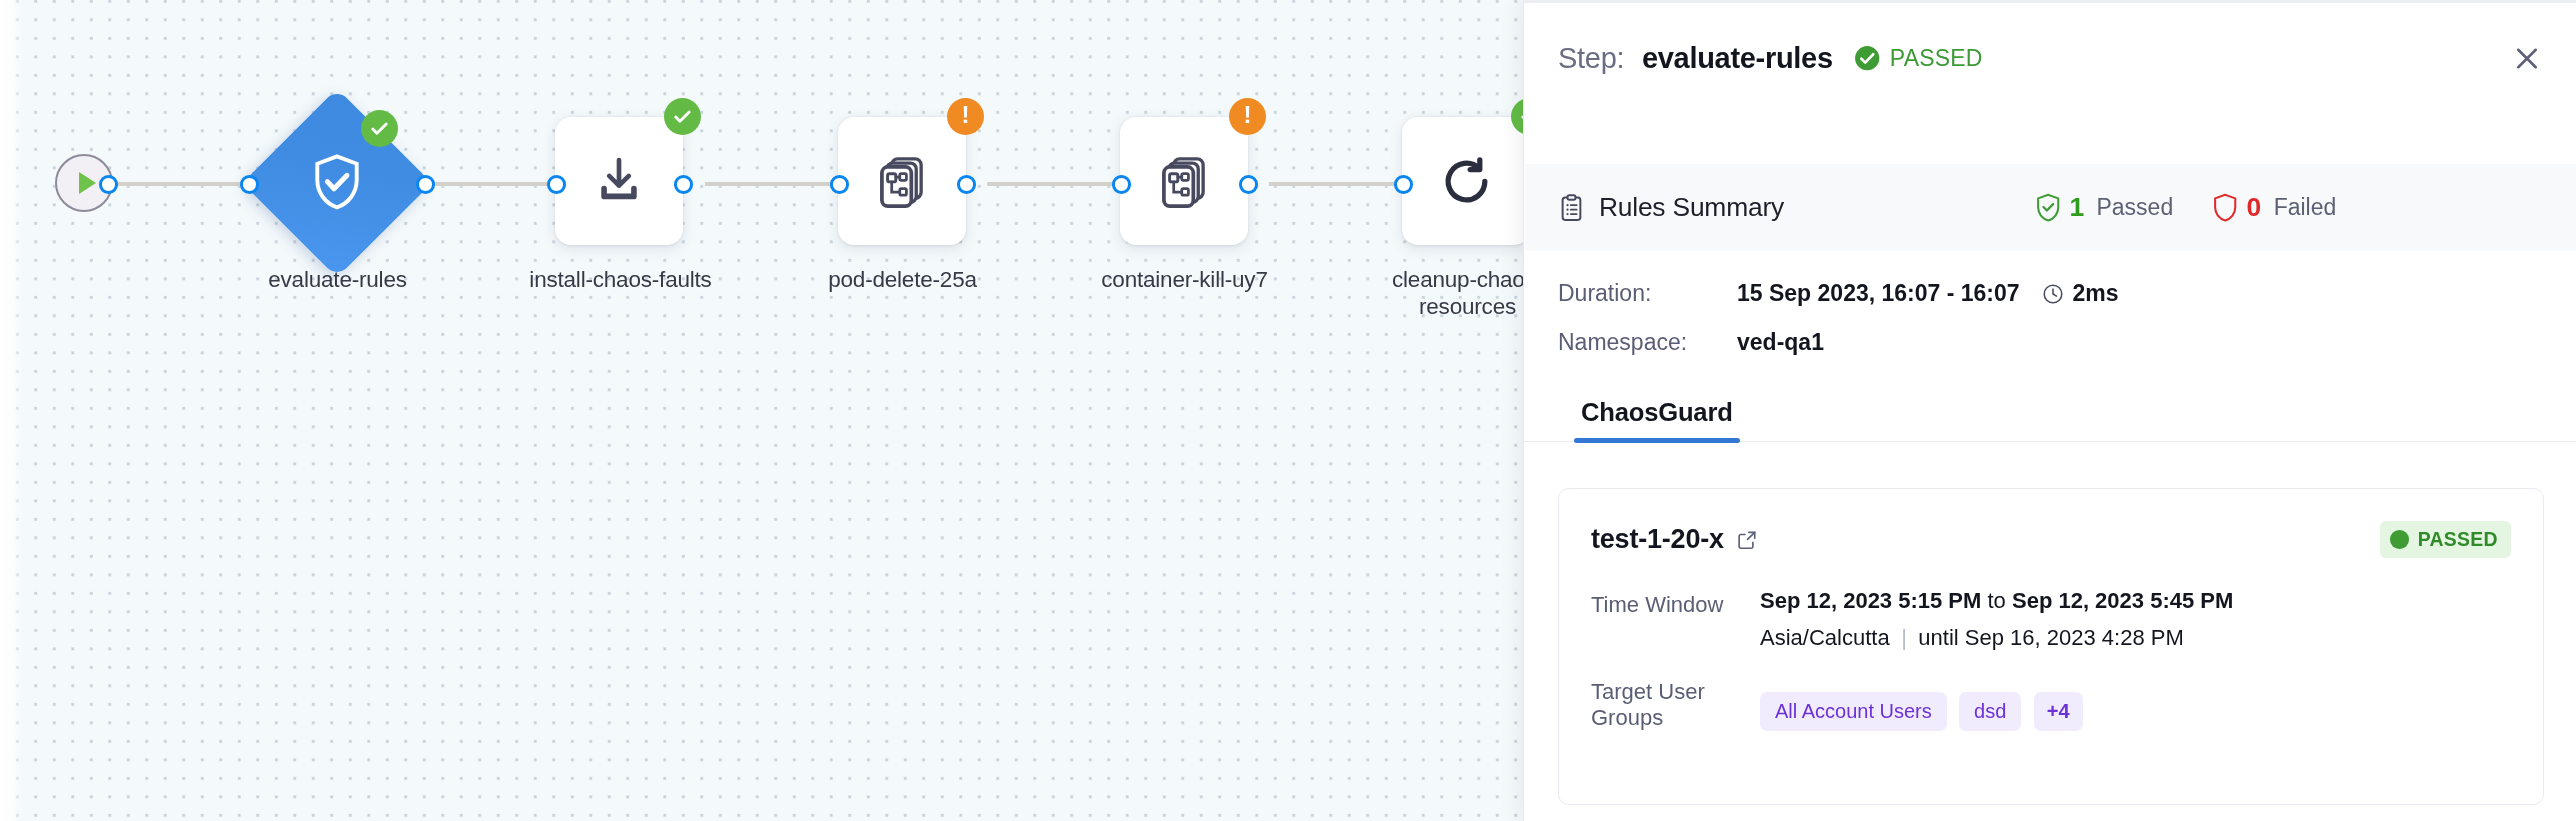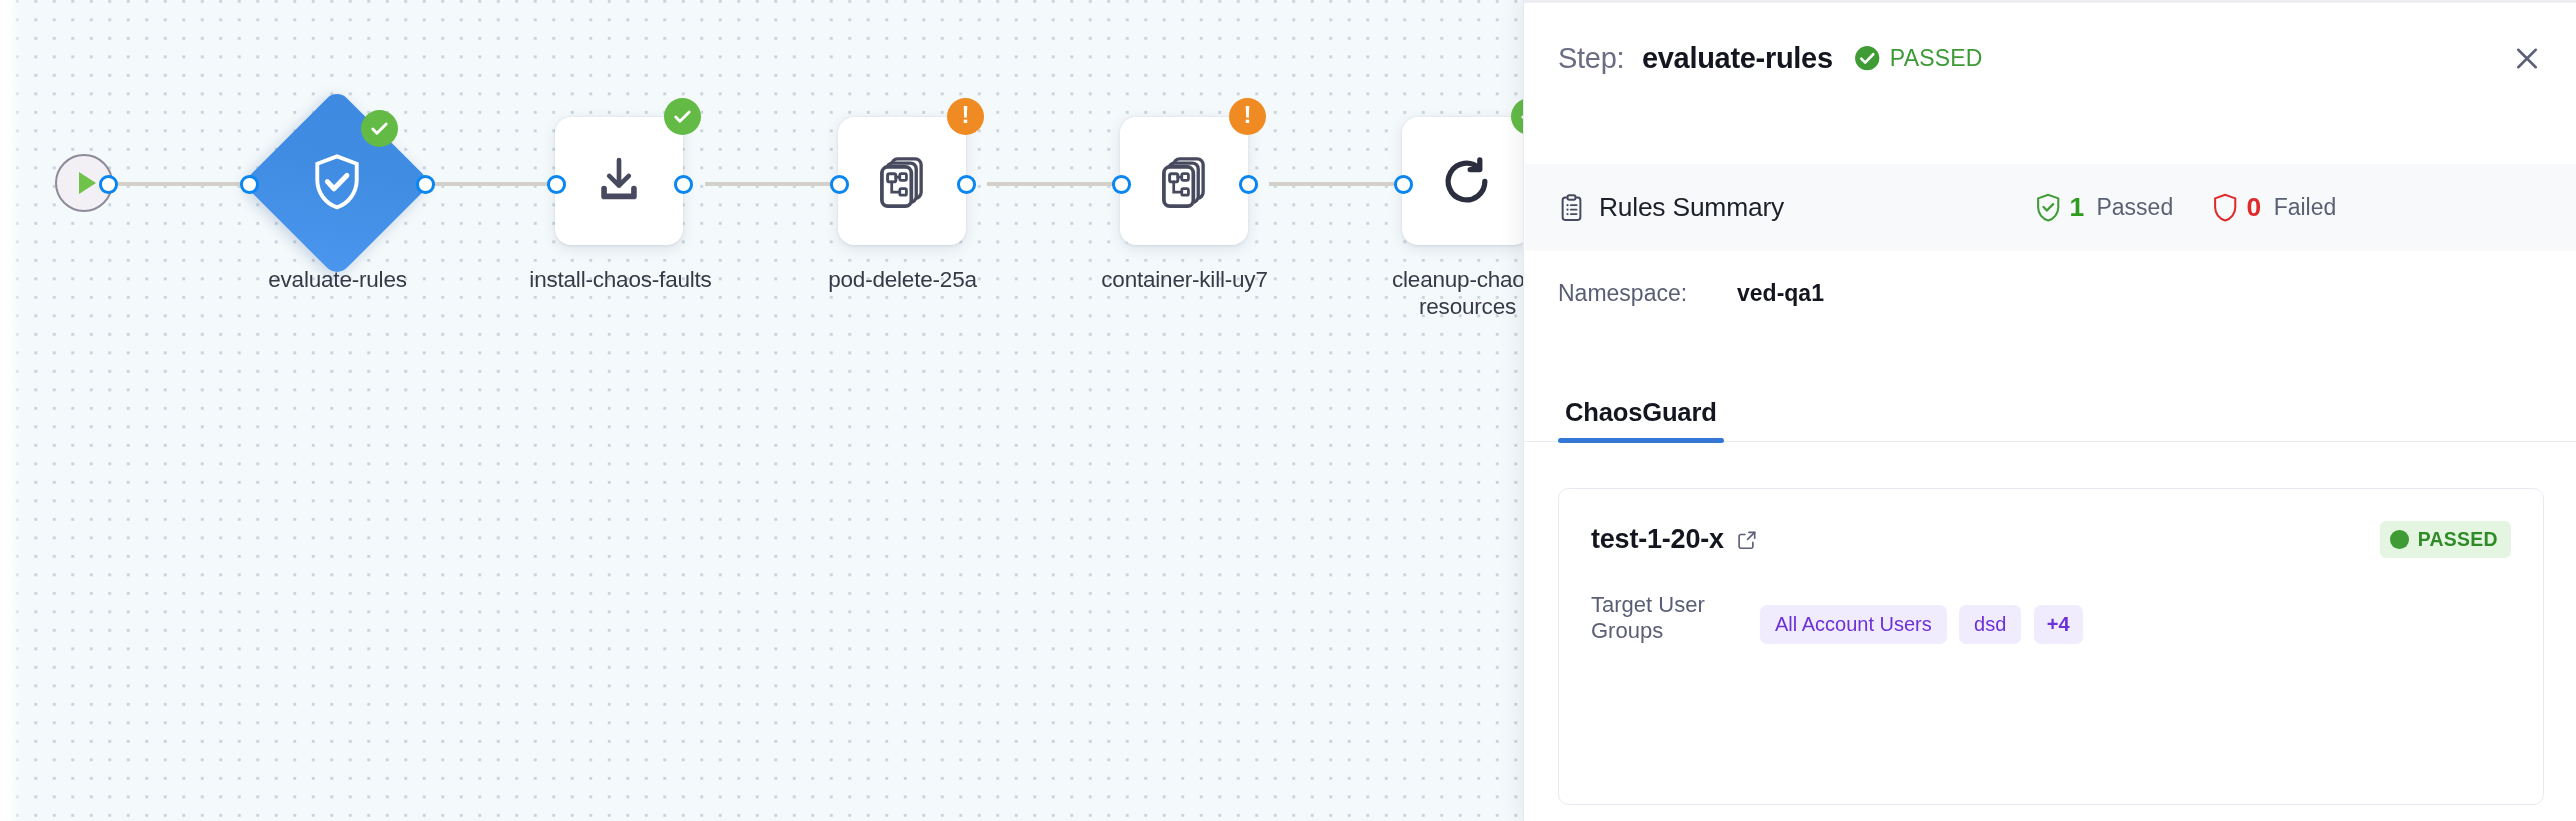--- a/index.html
+++ b/index.html
@@ -203,21 +203,21 @@
     margin-left: 11.5px; font-weight: 600;
   }
   .meta-val.plain { font-weight: 600; text-align: right; }
 
   
   .tabs {
     position: absolute; left: 0; right: 0; top: 379px;
     border-bottom: 1.8px solid #e9ebf2;
     height: 63px;
     display: flex; align-items: flex-end;
-    padding-left: 34px;
+    padding-left: 50px;
   }
   .tab {
     font-size: 25.6px; font-weight: 700; color: #14161f;
     padding: 0 7px 14px 7px;
     position: relative;
     letter-spacing: -0.2px;
     cursor: pointer;
   }
   .tab.active::after {
     content: "";
@@ -468,20 +468,35 @@
             </svg>
           </span>
           <span class="rs-num fail">0</span>
           <span class="rs-word">Failed</span>
         </div>
       </div>
     </div>
 
     <div class="meta">
       <div class="meta-row">
+        <span class="meta-key">Duration:</span>
+        <span class="meta-val">
+          <span>15 Sep 2023, 16:07 - 16:07</span>
+          <span class="dur">
+            <span>
+              <svg width="22" height="22" viewBox="0 0 24 24" fill="none">
+                <circle cx="12" cy="12" r="9.6" stroke="#4a4d63" stroke-width="1.7"></circle>
+                <path d="M12 6.6V12l3.8 2.3" stroke="#4a4d63" stroke-width="1.7" stroke-linecap="round"></path>
+              </svg>
+            </span>
+            <span>2ms</span>
+          </span>
+        </span>
+      </div>
+      <div class="meta-row">
         <span class="meta-key">Namespace:</span>
         <span class="meta-val plain">ved-qa1</span>
       </div>
     </div>
 
     <div class="tabs">
       <div class="tab active">ChaosGuard</div>
     </div>
 
     <div class="result-card">
@@ -496,20 +511,33 @@
             </svg>
           </span>
         </div>
         <div class="pill">
           <span class="pill-dot"></span>
           <span class="pill-txt">PASSED</span>
         </div>
       </div>
 
       <div class="rc-rows">
+        <div class="rc-row">
+          <span class="rc-key">Time Window</span>
+          <span class="rc-val">
+            <span class="strong">Sep 12, 2023 5:15 PM</span>
+            <span class="mid">to</span>
+            <span class="strong">Sep 12, 2023 5:45 PM</span>
+            <span class="rc-sub">
+              <span>Asia/Calcutta</span>
+              <span class="sep">|</span>
+              <span>until Sep 16, 2023 4:28 PM</span>
+            </span>
+          </span>
+        </div>
 
         <div class="rc-row" style="margin-top:25px; align-items:flex-end;">
           <span class="rc-key">Target User Groups</span>
           <span class="chips">
             <span class="chip">All Account Users</span>
             <span class="chip">dsd</span>
             <span class="chip more">+4</span>
           </span>
         </div>
       </div>

